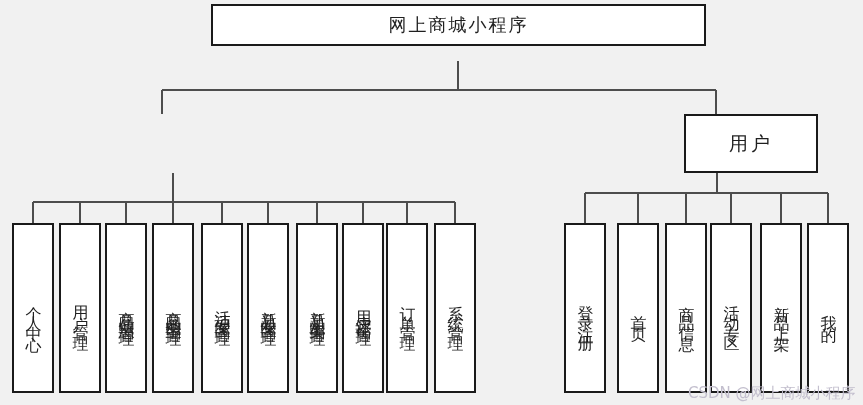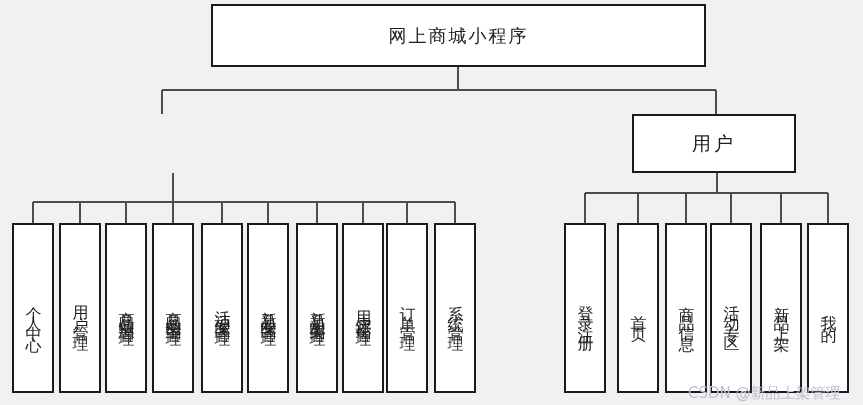--- a/index.html
+++ b/index.html
@@ -22,24 +22,24 @@
   .box {
     position: absolute;
     background: #ffffff;
     border: 2px solid #1a1a1a;
     box-sizing: border-box;
     display: flex;
     align-items: center;
     justify-content: center;
     color: #1f1f1f;
   }
-  .root-box   { left: 211px; top: 4px;  width: 495px; height: 63px; font-size: 18px; letter-spacing: 2px; }
+  .root-box   { left: 211px; top: 4px;  width: 495px; height: 42px; font-size: 18px; letter-spacing: 2px; }
   .branch-box { height: 59px; top: 114px; font-size: 19px; letter-spacing: 3px; }
   .branch-admin { left: 92px;  width: 140px; }
-  .branch-user  { left: 632px; width: 164px; }
+  .branch-user  { left: 684px; width: 134px; }
   .leaf {
     top: 223px;
     width: 42px;
     height: 170px;
     font-size: 16px;
   }
   .vtext {
     writing-mode: vertical-rl;
     text-orientation: upright;
     white-space: nowrap;
@@ -123,14 +123,14 @@
   <div class="box leaf" style="left:710px">
     <span class="vtext ls4">活动专区</span>
   </div>
   <div class="box leaf" style="left:760px">
     <span class="vtext ls4">新品上架</span>
   </div>
   <div class="box leaf" style="left:807px">
     <span class="vtext ls2">我的</span>
   </div>
 
-  <div class="watermark">CSDN @新品上架管理</div>
+  <div class="watermark">CSDN @网上商城小程序</div>
 </div>
 
 </body></html>

